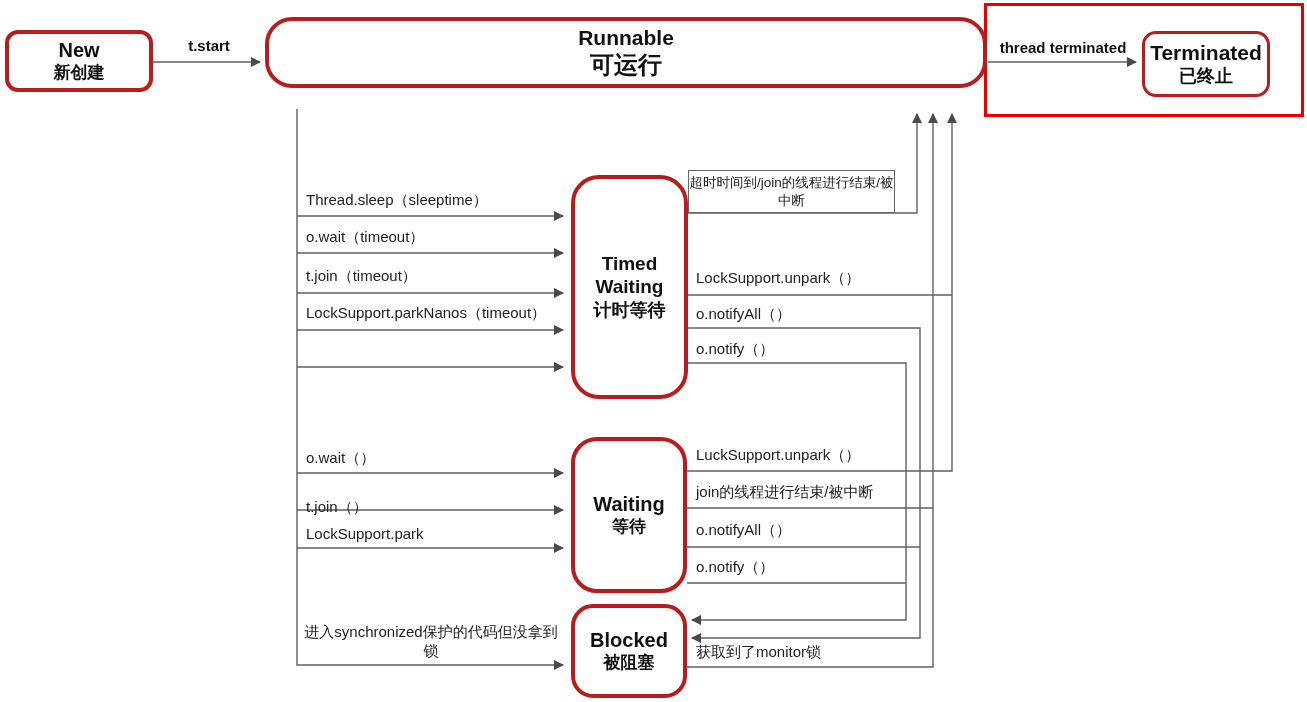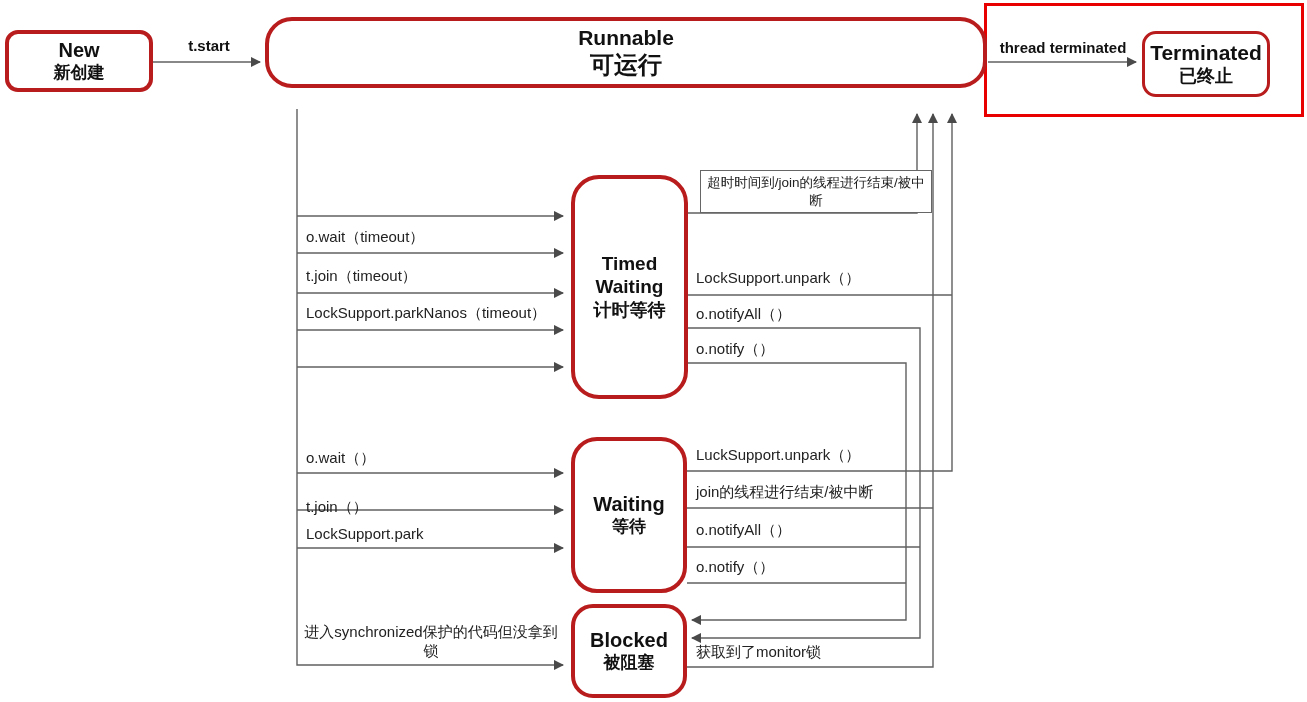--- a/index.html
+++ b/index.html
@@ -103,25 +103,26 @@
   </div>
 
   <div class="node" style="left:571px;top:604px;width:116px;height:94px;border-radius:22px;">
     <span class="nt">Blocked</span>
     <span class="ns">被阻塞</span>
   </div>
 
   <div class="elabel bold" style="left:168px;top:35px;width:82px;text-align:center;">t.start</div>
   <div class="elabel bold" style="left:988px;top:37px;width:150px;text-align:center;">thread terminated</div>
 
+  <div class="elabel" style="left:306px;top:189px;">Thread.sleep（sleeptime）</div>
   <div class="elabel" style="left:306px;top:226px;">o.wait（timeout）</div>
   <div class="elabel" style="left:306px;top:265px;">t.join（timeout）</div>
   <div class="elabel" style="left:306px;top:302px;">LockSupport.parkNanos（timeout）</div>
 
-  <div class="elabel boxed" style="left:688px;top:170px;width:232px;height:43px;margin-left:12px;">超时时间到/join的线程进行结束/被中断</div>
+  <div class="elabel boxed" style="left:688px;top:170px;width:207px;height:43px;">超时时间到/join的线程进行结束/被中断</div>
   <div class="elabel" style="left:696px;top:267px;">LockSupport.unpark（）</div>
 
   <div class="elabel" style="left:696px;top:303px;">o.notifyAll（）</div>
   <div class="elabel" style="left:696px;top:338px;">o.notify（）</div>
 
   <div class="elabel" style="left:306px;top:447px;">o.wait（）</div>
   <div class="elabel" style="left:306px;top:485px;margin-top:11px;">t.join（）</div>
   <div class="elabel" style="left:306px;top:523px;">LockSupport.park</div>
 
   <div class="elabel" style="left:696px;top:444px;">LuckSupport.unpark（）</div>

